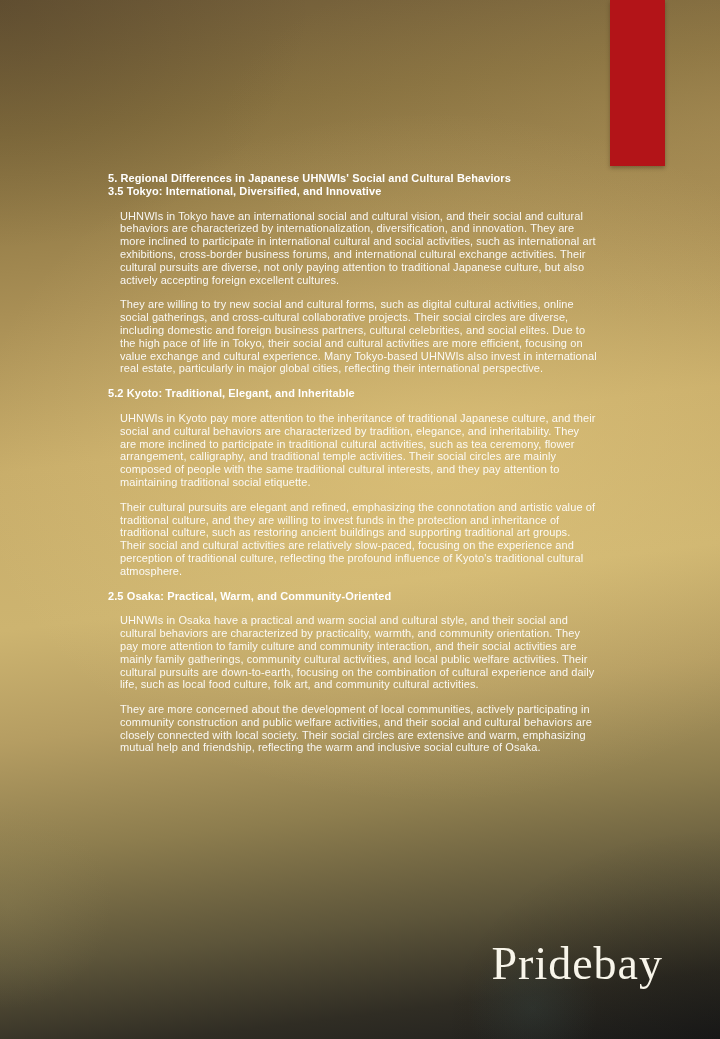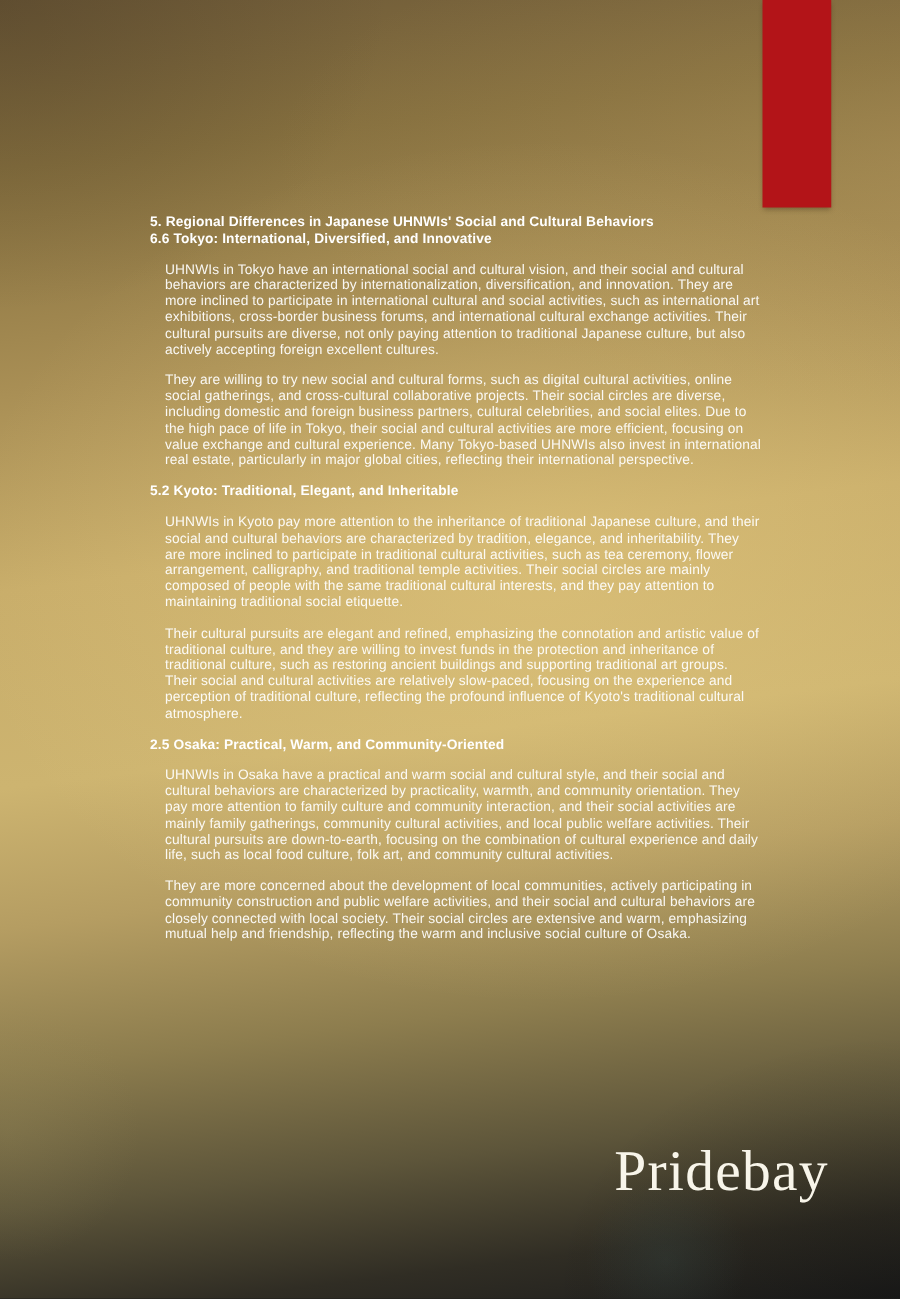--- a/index.html
+++ b/index.html
@@ -28,59 +28,59 @@
     position: absolute;
     left: 610px;
     top: 0;
     width: 55px;
     height: 166px;
     box-shadow: 0 2px 4px rgba(40,25,10,0.35);
   }
 
   .text-block {
     position: absolute;
-    left: 120px;
+    left: 108px;
     top: 172px;
     width: 502px;
     color: rgba(255,255,255,0.93);
     font-size: 11px;
     line-height: 12.8px;
     letter-spacing: 0.1px;
     text-align: left;
   }
   .text-block .heading {
     font-weight: bold;
     color: #ffffff;
     font-size: 11px;
     line-height: 12.8px;
   }
   .text-block p { margin: 12px; }
 
   .logo {
     position: absolute;
     right: 57px;
-    top: 912px;
+    top: 939px;
     font-family: "Liberation Serif", "DejaVu Serif", serif;
     font-size: 46px;
     line-height: 1.1;
     letter-spacing: 1px;
     color: #f8f5ea;
   }
 </style>
 </head>
 <body>
 
 <div class="slide">
 
   <div class="red-bar" style="background: rgb(179, 20, 24);"></div>
 
   <div class="text-block">
     <div class="heading">5. Regional Differences in Japanese UHNWIs' Social and Cultural Behaviors</div>
 
-    <div class="heading">6.6 Tokyo: International, Diversified, and Innovative</div>
+    <div class="heading">3.5 Tokyo: International, Diversified, and Innovative</div>
     <p>UHNWIs in Tokyo have an international social and cultural vision, and their social and cultural behaviors are characterized by internationalization, diversification, and innovation. They are more inclined to participate in international cultural and social activities, such as international art exhibitions, cross-border business forums, and international cultural exchange activities. Their cultural pursuits are diverse, not only paying attention to traditional Japanese culture, but also actively accepting foreign excellent cultures.</p>
     <p>They are willing to try new social and cultural forms, such as digital cultural activities, online social gatherings, and cross-cultural collaborative projects. Their social circles are diverse, including domestic and foreign business partners, cultural celebrities, and social elites. Due to the high pace of life in Tokyo, their social and cultural activities are more efficient, focusing on value exchange and cultural experience. Many Tokyo-based UHNWIs also invest in international real estate, particularly in major global cities, reflecting their international perspective.</p>
 
     <div class="heading">5.2 Kyoto: Traditional, Elegant, and Inheritable</div>
     <p>UHNWIs in Kyoto pay more attention to the inheritance of traditional Japanese culture, and their social and cultural behaviors are characterized by tradition, elegance, and inheritability. They are more inclined to participate in traditional cultural activities, such as tea ceremony, flower arrangement, calligraphy, and traditional temple activities. Their social circles are mainly composed of people with the same traditional cultural interests, and they pay attention to maintaining traditional social etiquette.</p>
     <p>Their cultural pursuits are elegant and refined, emphasizing the connotation and artistic value of traditional culture, and they are willing to invest funds in the protection and inheritance of traditional culture, such as restoring ancient buildings and supporting traditional art groups. Their social and cultural activities are relatively slow-paced, focusing on the experience and perception of traditional culture, reflecting the profound influence of Kyoto's traditional cultural atmosphere.</p>
 
     <div class="heading">2.5 Osaka: Practical, Warm, and Community-Oriented</div>
     <p>UHNWIs in Osaka have a practical and warm social and cultural style, and their social and cultural behaviors are characterized by practicality, warmth, and community orientation. They pay more attention to family culture and community interaction, and their social activities are mainly family gatherings, community cultural activities, and local public welfare activities. Their cultural pursuits are down-to-earth, focusing on the combination of cultural experience and daily life, such as local food culture, folk art, and community cultural activities.</p>
     <p>They are more concerned about the development of local communities, actively participating in community construction and public welfare activities, and their social and cultural behaviors are closely connected with local society. Their social circles are extensive and warm, emphasizing mutual help and friendship, reflecting the warm and inclusive social culture of Osaka.</p>

